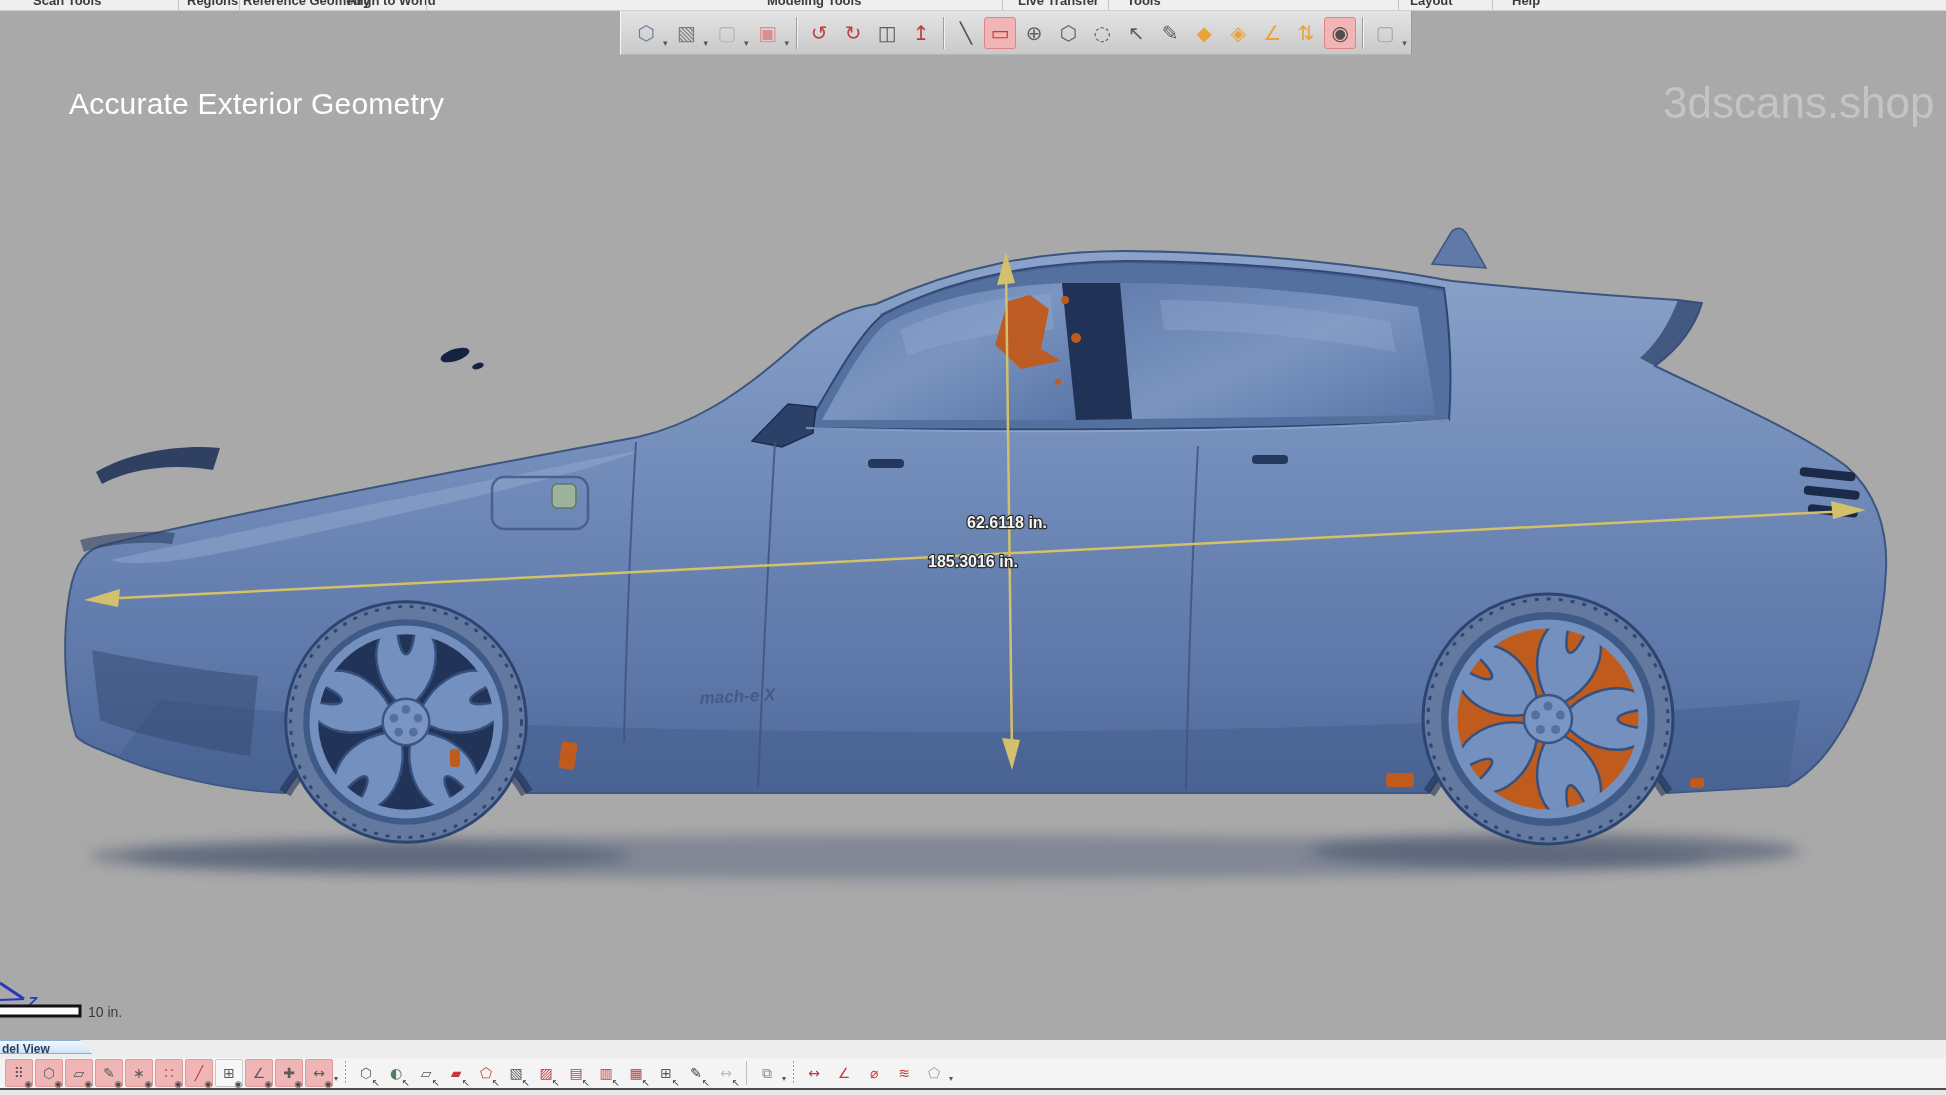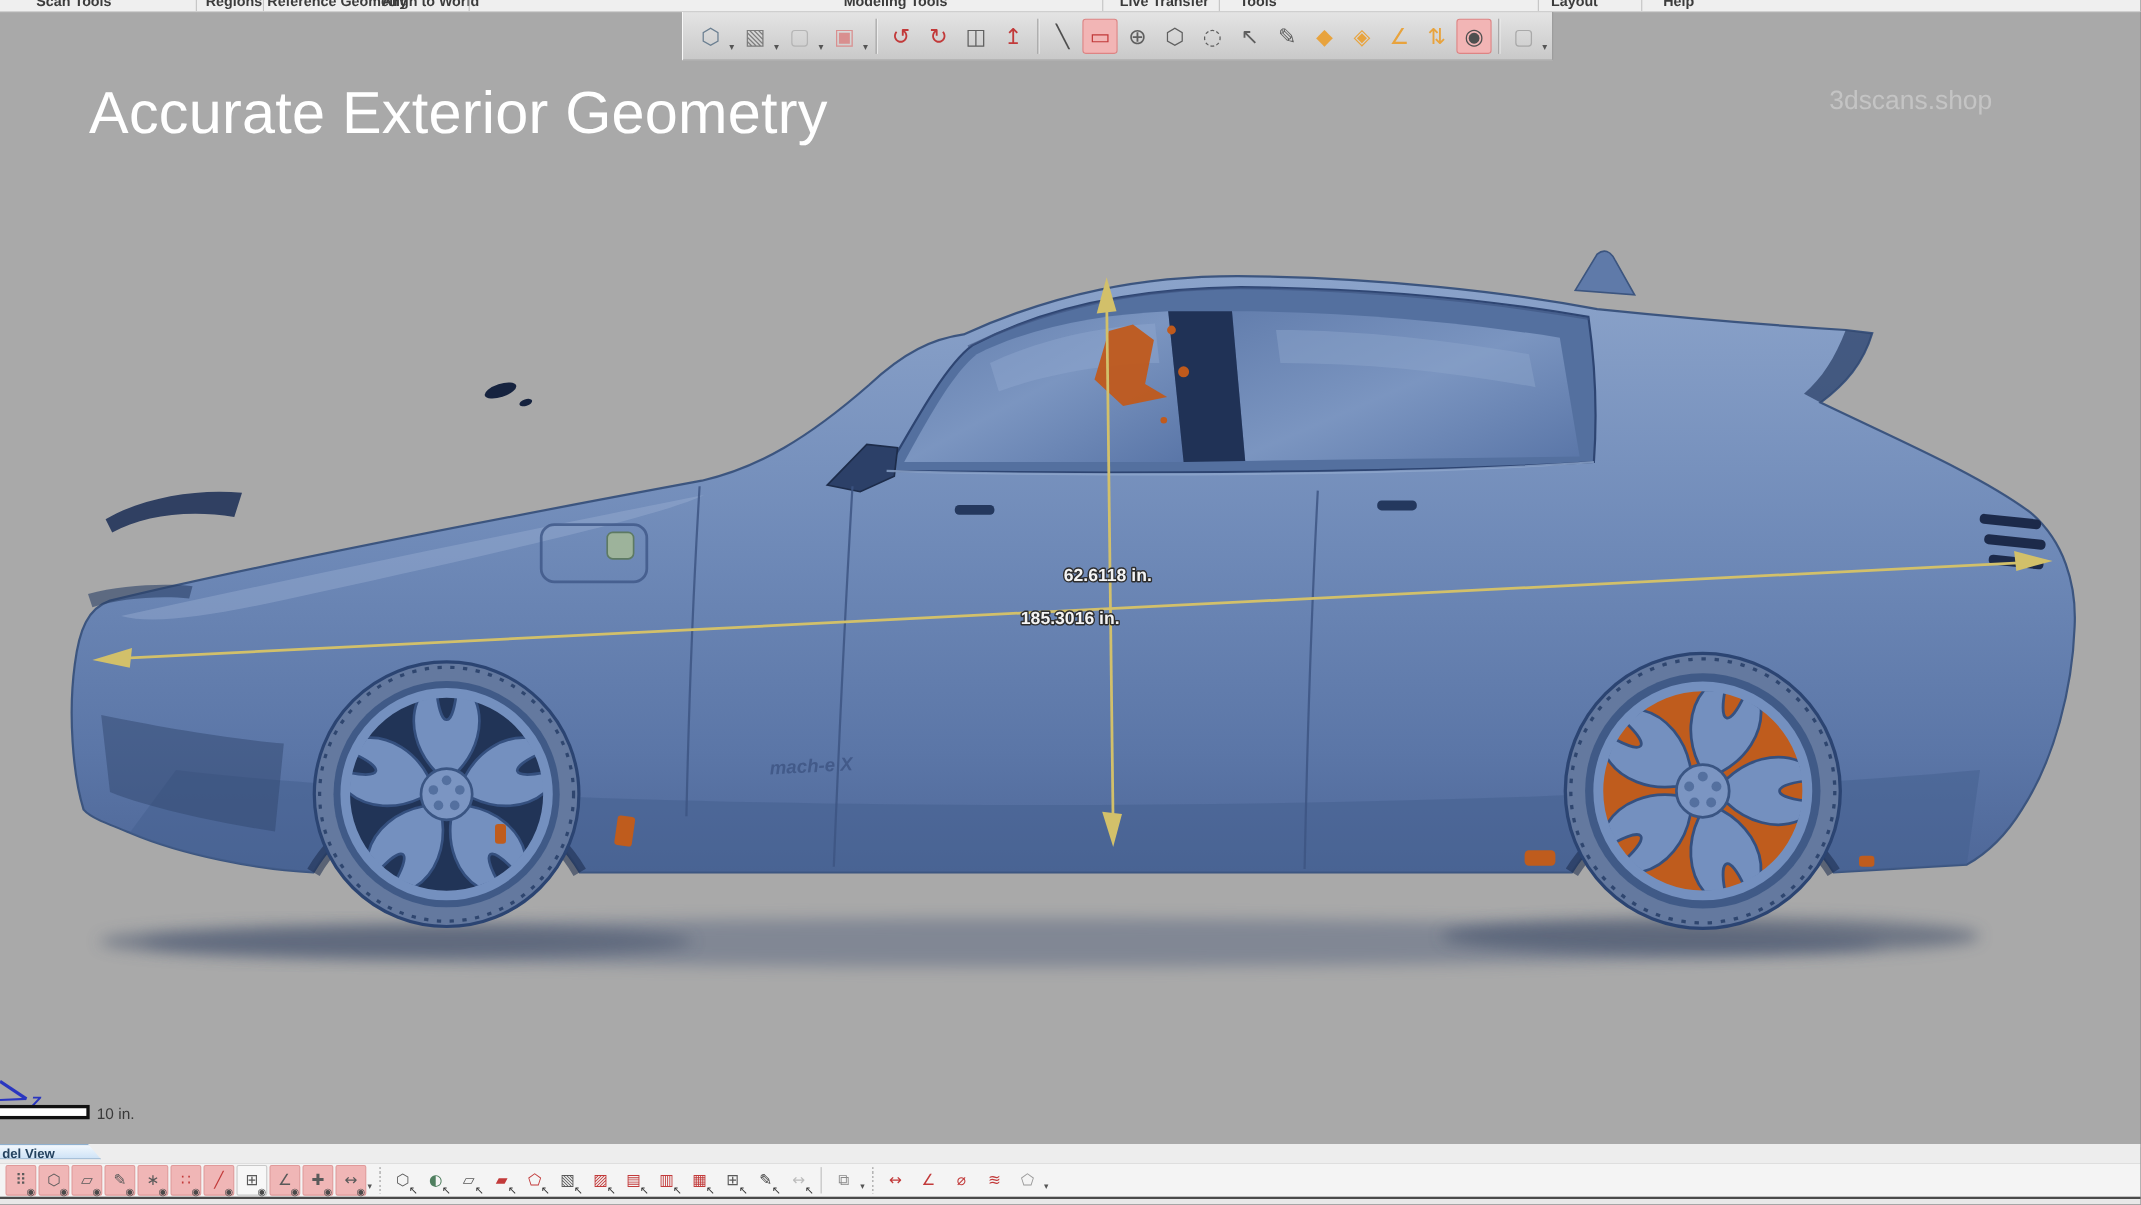--- a/index.html
+++ b/index.html
@@ -27,22 +27,22 @@
       display:flex;align-items:center;padding-left:8px;box-sizing:border-box;}
   .ticon{width:30px;height:30px;margin:0 1px;border:1px solid transparent;border-radius:3px;
       display:flex;align-items:center;justify-content:center;
       font:20px "DejaVu Sans",sans-serif;color:#555;cursor:default;flex:none;}
   .ticon.active{background:#f2b5b5;border-color:#dd8484;}
   .dd{font-size:9px;color:#555;align-self:flex-end;margin:0 2px 6px 0;flex:none;font-family:"DejaVu Sans",sans-serif;}
   .tsep{width:1px;height:32px;background:#9e9e9e;box-shadow:1px 0 0 #f2f2f2;margin:0 5px;flex:none;}
 
   
   .hero{position:absolute;left:69px;top:70px;z-index:30;color:#ffffff;}
-  .hero-line{font-size:54px;font-weight:500;line-height:67px;letter-spacing:.2px;white-space:nowrap;margin-left:12px;}
-  .watermark{position:absolute;left:1663px;top:78px;z-index:30;font-size:24px;font-weight:500;
+  .hero-line{font-size:30px;font-weight:500;line-height:67px;letter-spacing:.2px;white-space:nowrap;}
+  .watermark{position:absolute;left:1663px;top:78px;z-index:30;font-size:44px;font-weight:500;
       color:#c7c7c7;opacity:.92;white-space:nowrap;}
 
   
   .tabstrip{position:absolute;left:0;top:1040px;width:1946px;height:18px;background:#ededed;z-index:40;}
   .tab{position:absolute;left:0;top:0;height:14px;width:92px;
       background:linear-gradient(#f2f8fe,#cfe3f6);border:1px solid #8fb0cf;border-left:none;box-sizing:border-box;
       clip-path:polygon(0 0,calc(100% - 12px) 0,100% 100%,0 100%);
       font-size:12px;font-weight:700;color:#24425f;line-height:17px;padding-left:2px;}
   .toolbar-bottom{position:absolute;left:0;top:1058px;width:1946px;height:30px;background:#f4f4f4;z-index:40;
       display:flex;align-items:center;padding-left:4px;box-sizing:border-box;}

